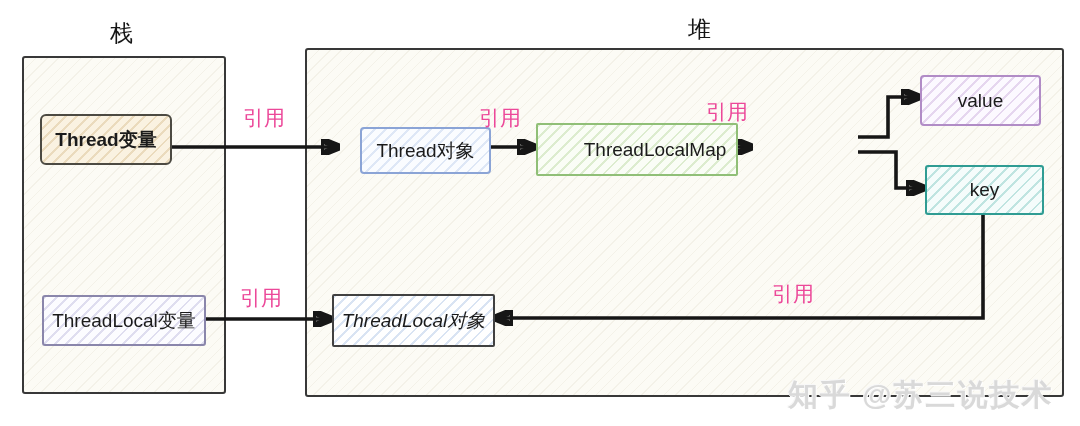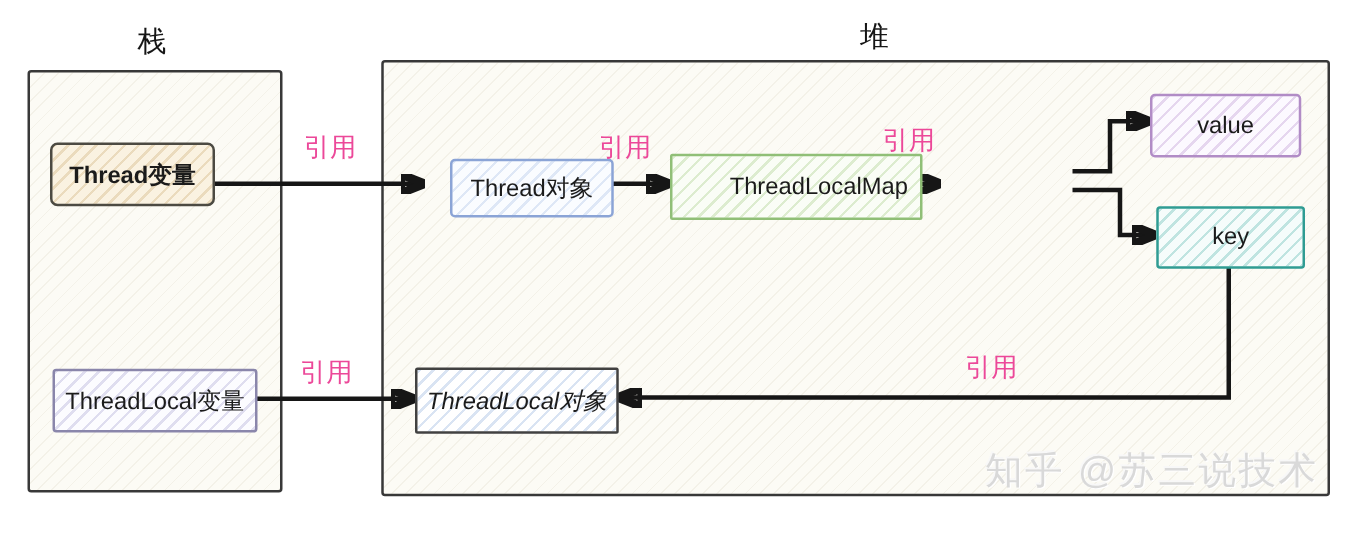--- a/index.html
+++ b/index.html
@@ -27,22 +27,22 @@
       var(--base,#ffffff);
     font-size:19px;white-space:nowrap;z-index:3;
   }
   .edge-label{
     position:absolute;width:70px;height:26px;text-align:center;
     font-size:21px;color:#ec4899;z-index:4;
   }
   svg.edges{position:absolute;left:0;top:0;z-index:2;pointer-events:none;color:#161616;}
   svg.edges path{fill:none;stroke:currentColor;stroke-width:3.6px;}
   .watermark{
-    position:absolute;left:788px;top:356px;z-index:6;
-    font-size:30px;font-weight:normal;letter-spacing:2px;white-space:nowrap;
+    position:absolute;left:788px;top:375px;z-index:6;
+    font-size:30px;font-weight:bold;letter-spacing:2px;white-space:nowrap;
     color:#d9d9d9;text-shadow:-1px -1px 0 #f8f8f8,1px 1px 0 #ffffff;
   }
 </style>
 </head>
 <body>
 
 <div class="canvas">
 
   <div class="region-title" style="left:22px;top:18px;width:200px;">栈</div>
   <div class="region-title" style="left:640px;top:14px;width:120px;">堆</div>

